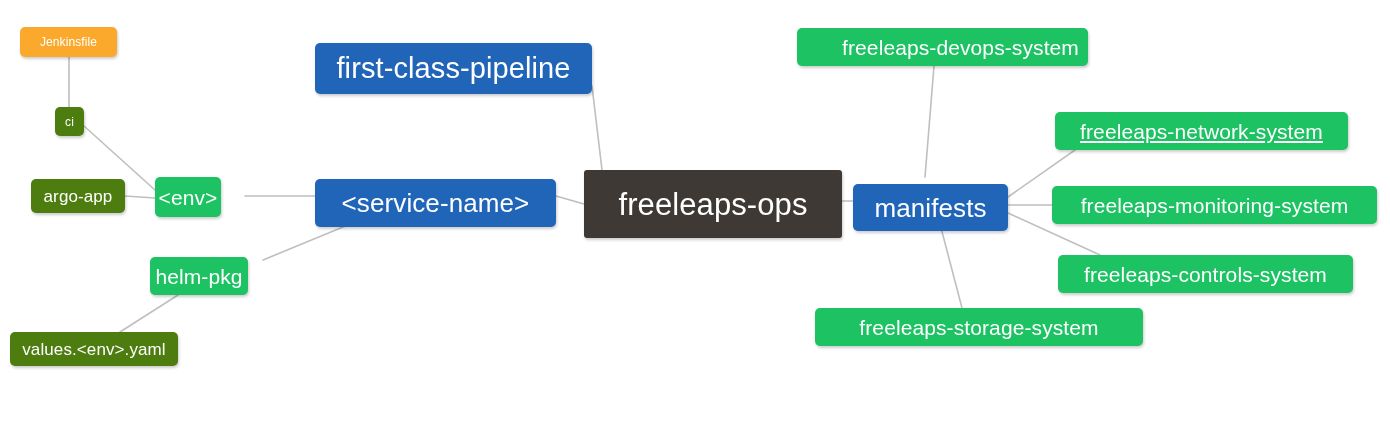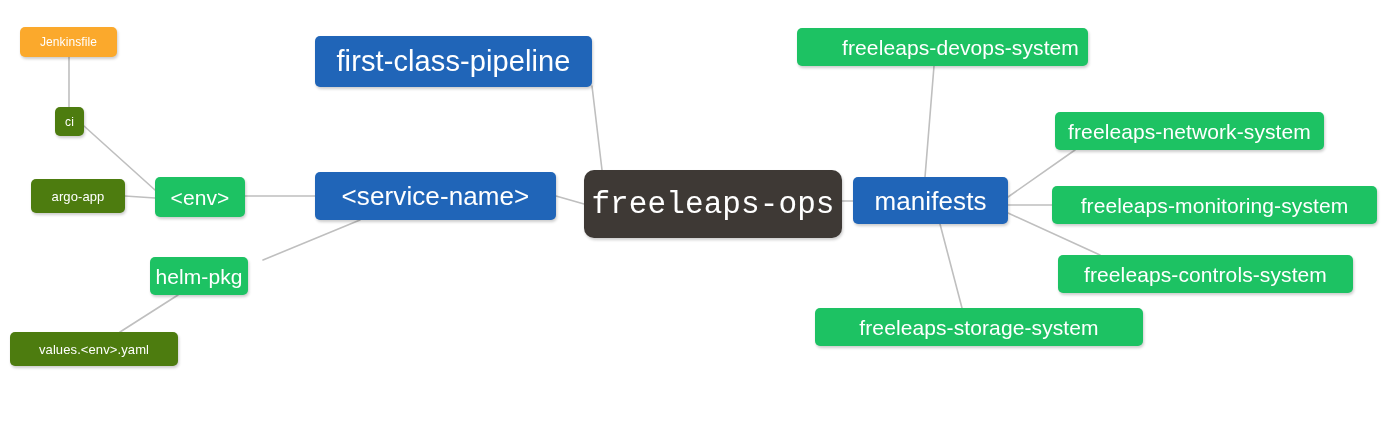--- a/index.html
+++ b/index.html
@@ -42,33 +42,32 @@
     color: #ffffff;
     border-radius: 5px;
     white-space: nowrap;
     box-shadow: 1px 2px 3px rgba(0,0,0,0.20);
     user-select: none;
     line-height: 1;
     letter-spacing: 0.1px;
   }
   .node-root {
     background: #3e3935;
-    border-radius: 10px;
-    font-family: Liberation Mono, monospace;
+    border-radius: 3px;
   }
-  .node-blue   { background: #2065b8; }
+  .node-blue   { background: #2065b8; margin-top: 7px; }
   .node-green  { background: #1dc263; }
   .node-orange { background: #fba92c; }
   .node-red    { background: #4d7c0f; }
 
   .size-root    { font-size: 31px; }
   .size-xl      { font-size: 29px; }
   .size-lg      { font-size: 26px; }
   .size-md      { font-size: 21px; }
-  .size-sm      { font-size: 13px; }
+  .size-sm      { font-size: 17px; }
   .size-xs      { font-size: 12px; }
 </style>
 </head>
 <body>
 
 <div id="mindmap-canvas">
 
   <svg id="edge-layer" viewBox="0 0 1390 421" xmlns="http://www.w3.org/2000/svg">
       <polyline points="584,204 556,196" class="edge-line"></polyline>
       <polyline points="592,86 602,170" class="edge-line"></polyline>
@@ -89,21 +88,21 @@
   <div id="node-layer">
       <div class="node node-root size-root" style="left: 584px; top: 170px; width: 258px; height: 68px;">
         <span>freeleaps-ops</span>
       </div>
       <div class="node node-blue size-xl" style="left: 315px; top: 36px; width: 277px; height: 51px;">
         <span>first-class-pipeline</span>
       </div>
       <div class="node node-blue size-lg" style="left: 315px; top: 172px; width: 241px; height: 48px;">
         <span>&lt;service-name&gt;</span>
       </div>
-      <div class="node node-green size-md" style="left: 155px; top: 177px; width: 90px; height: 40px;">
+      <div class="node node-green size-md" style="left: 155px; top: 177px; width: 66px; height: 40px;">
         <span>&lt;env&gt;</span>
       </div>
       <div class="node node-red size-xs" style="left: 55px; top: 107px; width: 29px; height: 29px;">
         <span>ci</span>
       </div>
       <div class="node node-orange size-xs" style="left: 20px; top: 27px; width: 97px; height: 30px;">
         <span>Jenkinsfile</span>
       </div>
       <div class="node node-red size-sm" style="left: 31px; top: 179px; width: 94px; height: 34px;">
         <span>argo-app</span>
@@ -113,21 +112,21 @@
       </div>
       <div class="node node-red size-sm" style="left: 10px; top: 332px; width: 168px; height: 34px;">
         <span>values.&lt;env&gt;.yaml</span>
       </div>
       <div class="node node-blue size-lg" style="left: 853px; top: 177px; width: 155px; height: 47px;">
         <span>manifests</span>
       </div>
       <div class="node node-green size-md" style="left: 797px; top: 28px; width: 291px; height: 38px; padding-left: 36px;">
         <span>freeleaps-devops-system</span>
       </div>
-      <div class="node node-green size-md" style="left: 1055px; top: 112px; width: 269px; height: 38px;">
+      <div class="node node-green size-md" style="left: 1055px; top: 112px; width: 293px; height: 38px; text-decoration: underline;">
         <span>freeleaps-network-system</span>
       </div>
       <div class="node node-green size-md" style="left: 1052px; top: 186px; width: 325px; height: 38px;">
         <span>freeleaps-monitoring-system</span>
       </div>
       <div class="node node-green size-md" style="left: 1058px; top: 255px; width: 295px; height: 38px; justify-content: center;">
         <span>freeleaps-controls-system</span>
       </div>
       <div class="node node-green size-md" style="left: 815px; top: 308px; width: 328px; height: 38px;">
         <span>freeleaps-storage-system</span>

